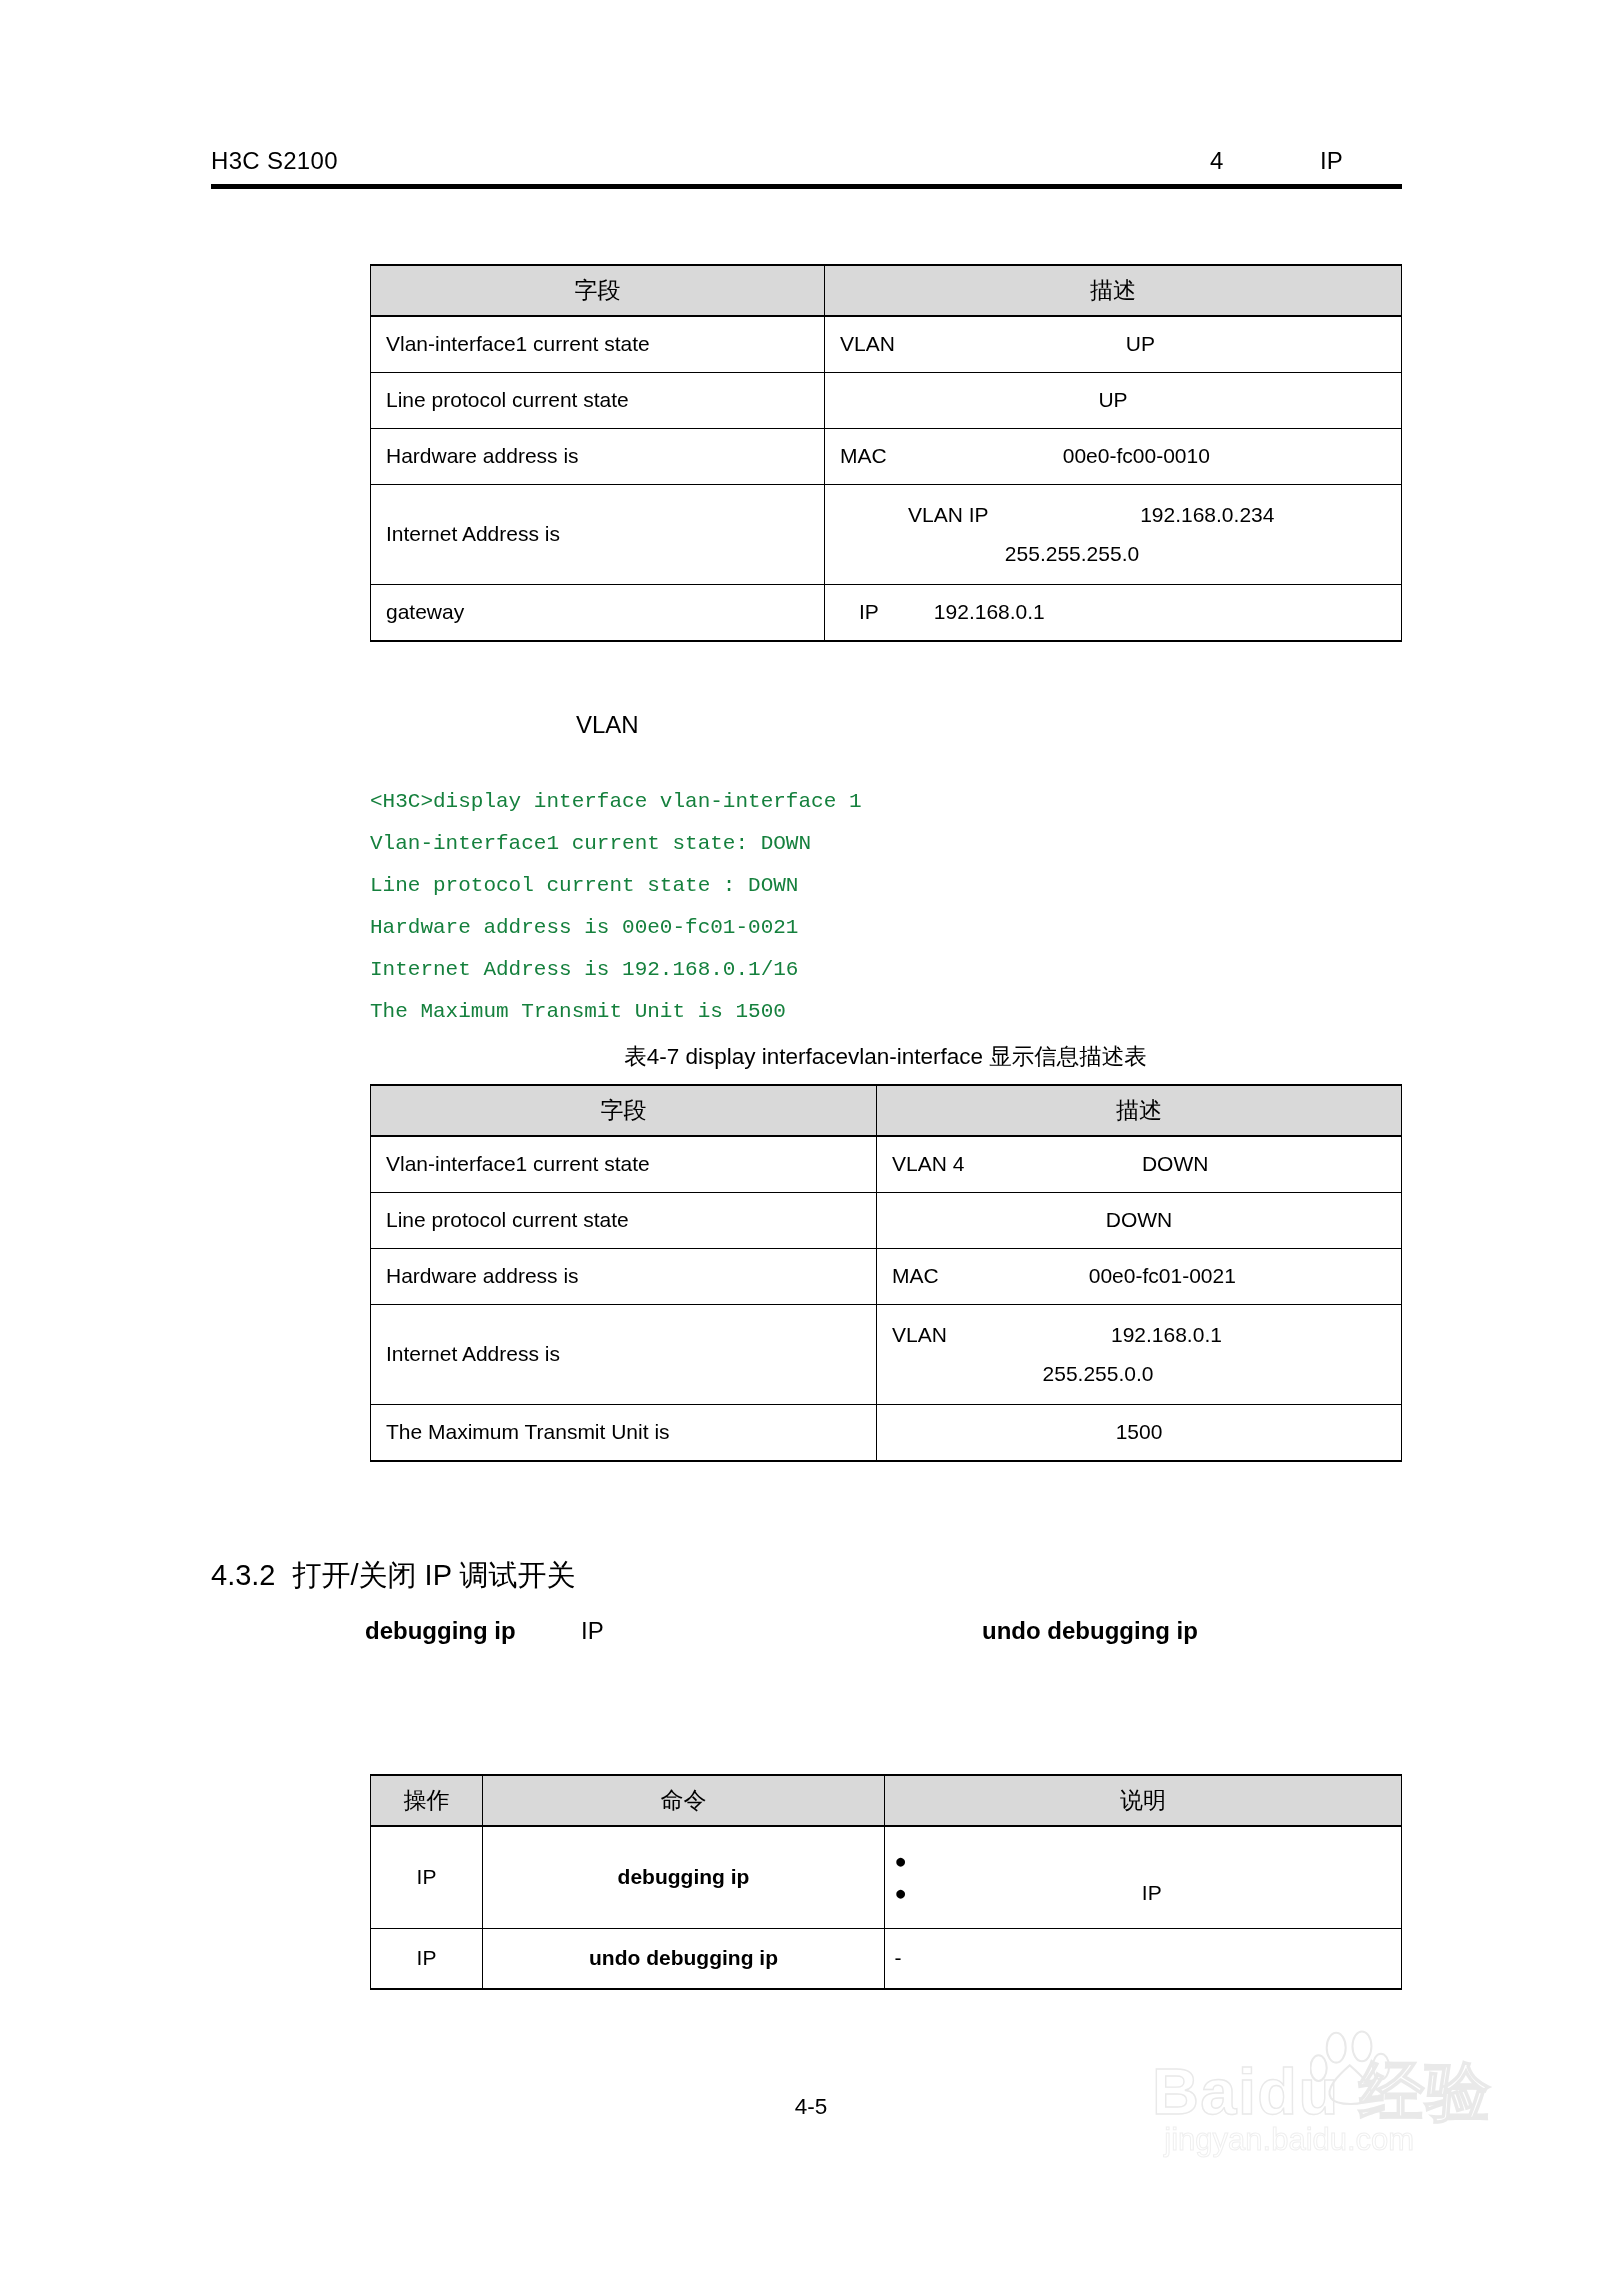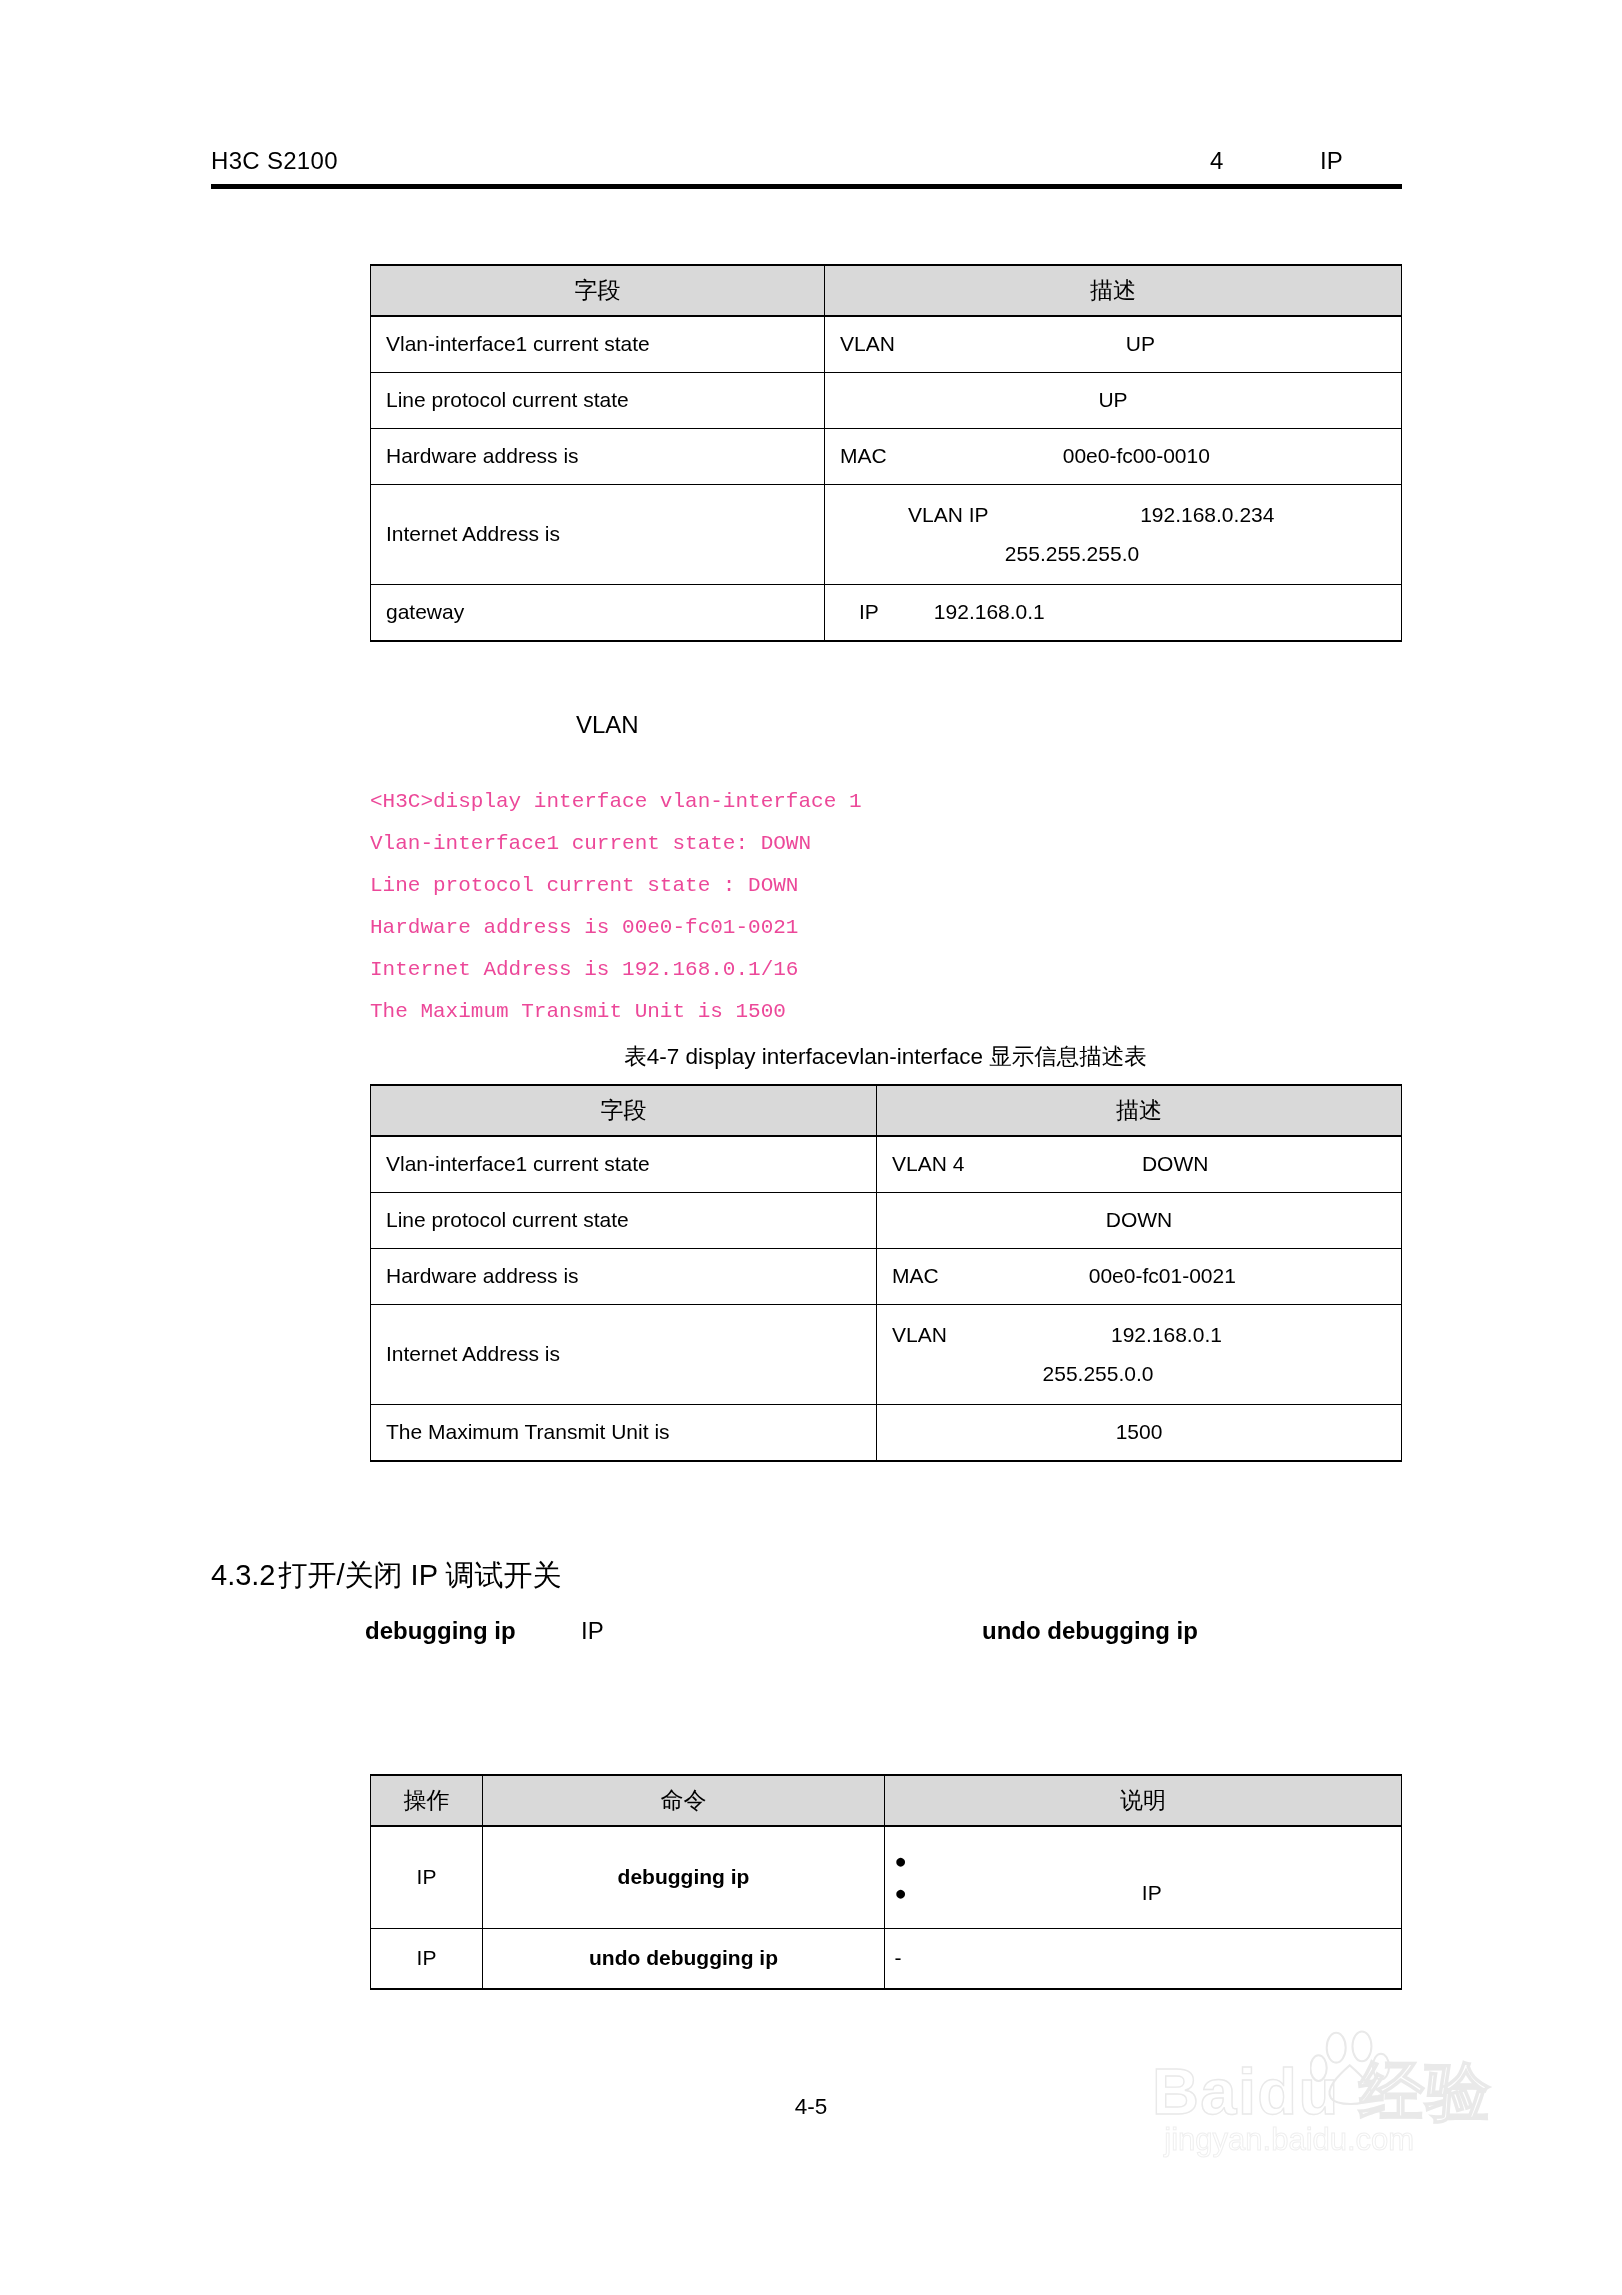--- a/index.html
+++ b/index.html
@@ -129,33 +129,33 @@
 
   
   .cli-block {
     position: absolute;
     left: 370px;
     top: 781px;
     font-family: "Liberation Mono", "DejaVu Sans Mono", monospace;
     font-size: 21px;
     line-height: 42px;
     white-space: pre;
-    color: #ec4899;
+    color: #15803d;
   }
 
   
   .sec-heading {
     position: absolute;
     left: 211px;
     top: 1532px;
     font-size: 29px;
     font-weight: normal;
     white-space: nowrap;
   }
-  .sec-heading .num { margin-right: 3px; }
+  .sec-heading .num { margin-right: 17px; }
 
   
   .cmd-para {
     position: absolute;
     top: 1617px;
     left: 365px;
     width: 1043px;
     height: 34px;
     font-size: 24px;
   }

